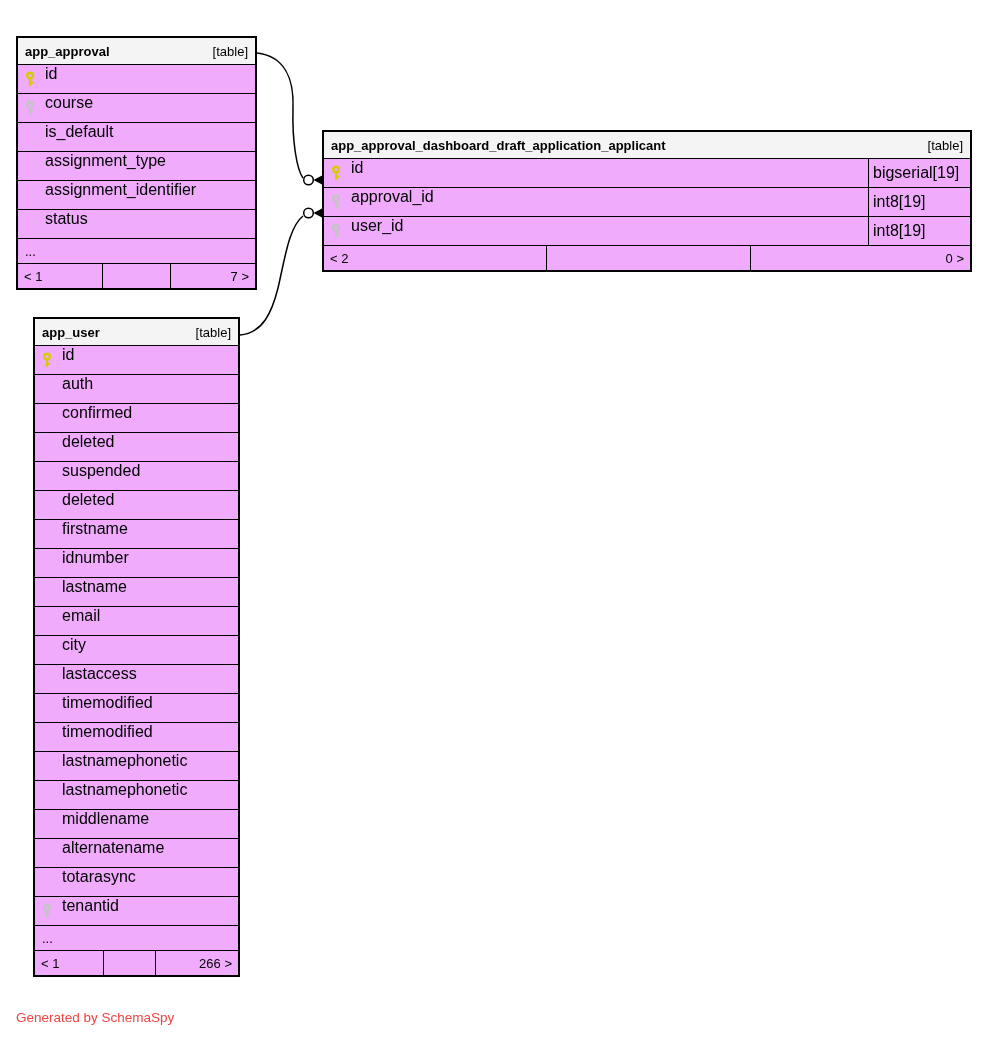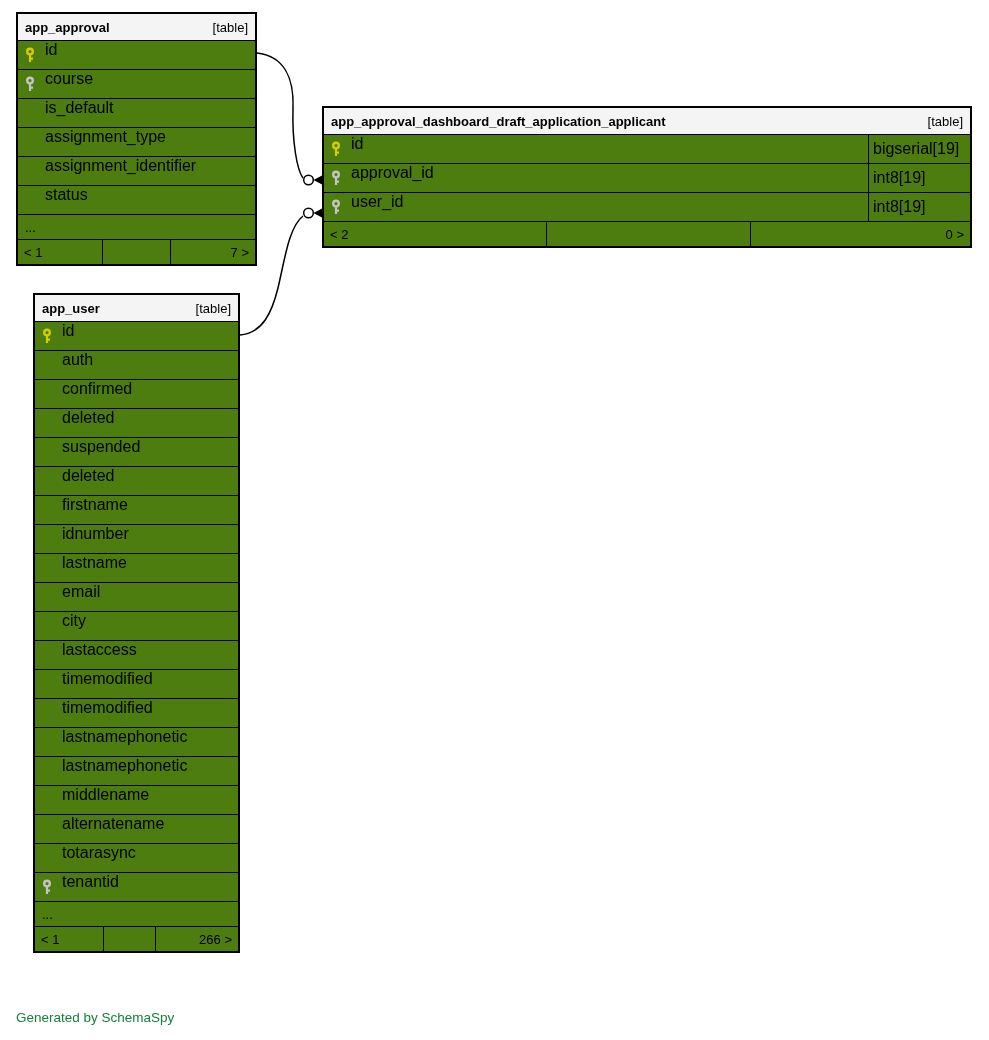--- a/index.html
+++ b/index.html
@@ -1,20 +1,20 @@
 <!DOCTYPE html>
 <html><head>
 <meta charset="utf-8">
 <style>
   html,body { margin:0; padding:0; background:#ffffff; }
   body { font-family:"Liberation Sans", sans-serif; color:#000; }
   .canvas { position:relative; width:989px; height:1040px; background:#fff; overflow:hidden; }
   .relations { position:absolute; left:0; top:0; pointer-events:none; }
 
-  .table-box { position:absolute; border:2px solid #000; background:#4d7c0f; box-sizing:border-box; }
+  .table-box { position:absolute; border:2px solid #000; background:#f0abfc; box-sizing:border-box;margin-top:24px; }
   .t0 { left:16px;  top:12px;  width:241px; }
   .t1 { left:322px; top:106px; width:650px; }
   .t2 { left:33px;  top:293px; width:207px; }
 
   .thead { height:27px; box-sizing:border-box; background:#f4f4f4; border-bottom:1px solid #000;
            display:flex; align-items:center; padding:0 7px; font-size:13px; }
   .tname { font-weight:bold; white-space:nowrap; }
   .tbadge { margin-left:auto; font-weight:normal; padding-left:10px; white-space:nowrap; }
 
   .row { height:29px; box-sizing:border-box; border-bottom:1px solid #000;
@@ -28,21 +28,21 @@
                   display:flex; align-items:center; font-size:13px; padding-left:7px; }
 
   .tfoot { height:24px; box-sizing:border-box; display:flex; font-size:13px; }
   .fcell { box-sizing:border-box; display:flex; align-items:center; padding:0 6px; white-space:nowrap; }
   .fmid, .fright { border-left:1px solid #000; }
   .fright { flex:1; justify-content:flex-end; }
   .t0 .fleft{ width:84px; } .t0 .fmid{ width:68px; }
   .t1 .fleft{ width:222px; } .t1 .fmid{ width:204px; }
   .t2 .fleft{ width:68px; } .t2 .fmid{ width:52px; }
 
-  .credit { position:absolute; left:16px; top:1010px; font-size:13.5px; color:#15803d;text-align:right; }
+  .credit { position:absolute; left:16px; top:1010px; font-size:13.5px; color:#ef4444;text-align:right; }
 </style>
 </head>
 <body>
 
 <div class="canvas">
 
   <svg class="relations" width="989" height="1040" viewBox="0 0 989 1040">
     <g>
       <path d="M257,53 C284,56 294,78 293,108 C292,142 297,170 303,178" fill="none" stroke="#000" stroke-width="1.5"></path>
       <circle cx="308.5" cy="180" r="4.8" fill="#fff" stroke="#000" stroke-width="1.5"></circle>

